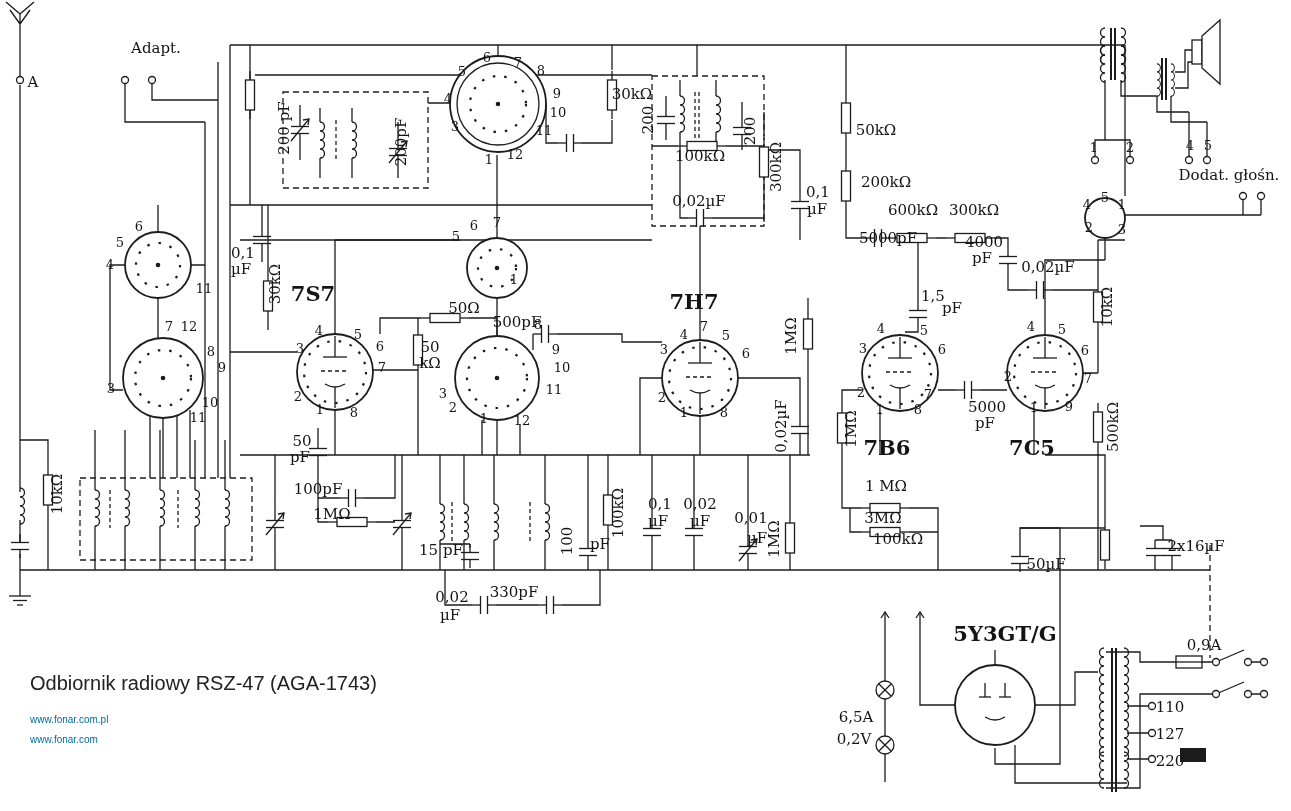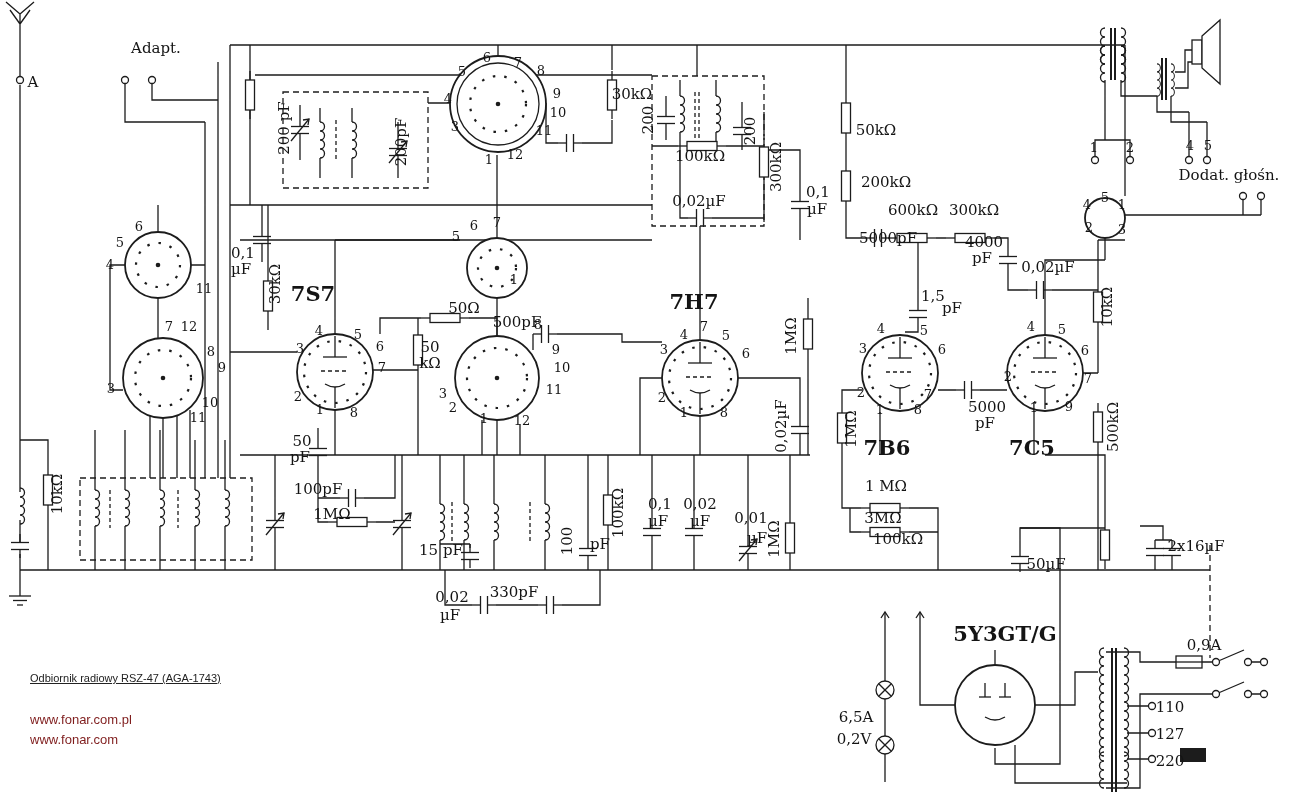--- a/index.html
+++ b/index.html
@@ -14,23 +14,23 @@
   #schematic-svg .body{fill:#ffffff;stroke:#1c1c1c;stroke-width:1.3px;}
   #schematic-svg .env{fill:#ffffff;stroke:#1c1c1c;stroke-width:1.8px;}
   #schematic-svg .pins-ring{fill:none;stroke:#1c1c1c;stroke-width:2.2px;stroke-dasharray:2.5 9;}
   #schematic-svg use{stroke:#1c1c1c;stroke-width:1.3px;fill:none;}
   #schematic-svg .fill-dark{fill:#1c1c1c;stroke:none;}
   #schematic-svg text{stroke:none;fill:#141414;font-family:"DejaVu Serif",serif;}
   #schematic-svg .lbl{font-size:15px;text-anchor:middle;}
   #schematic-svg .pin{font-size:13px;text-anchor:middle;}
   #schematic-svg .tube{font-size:21px;font-weight:700;text-anchor:middle;}
   .caption{position:absolute;left:30px;top:672px;font-family:"Liberation Sans",sans-serif;
-           font-size:11px;color:#222;text-decoration:underline;}
+           font-size:20px;color:#222;}
   .urls{position:absolute;left:30px;top:710px;font-family:"Liberation Sans",sans-serif;
-        font-size:13px;color:#7f1d1d;line-height:20px;}
+        font-size:10px;color:#0369a1;line-height:20px;}
 </style>
 </head>
 <body>
 
 <div class="stage">
 
 <svg id="schematic-svg" width="1291" height="811" viewBox="0 0 1291 811" xmlns="http://www.w3.org/2000/svg">
 
   <defs>
     <g id="resV">

